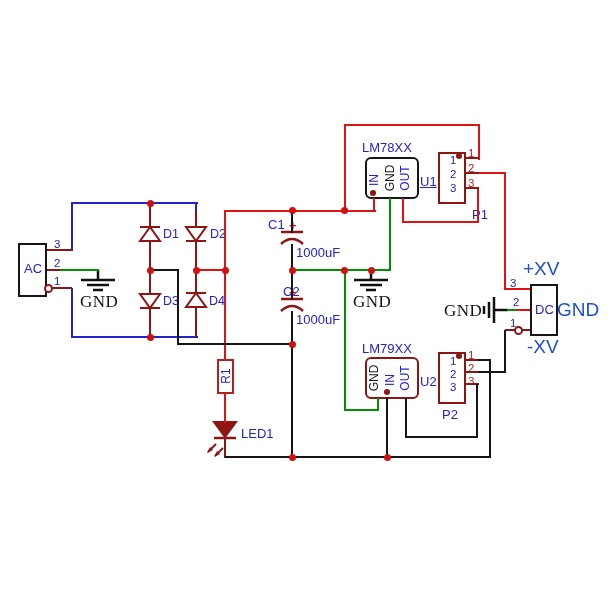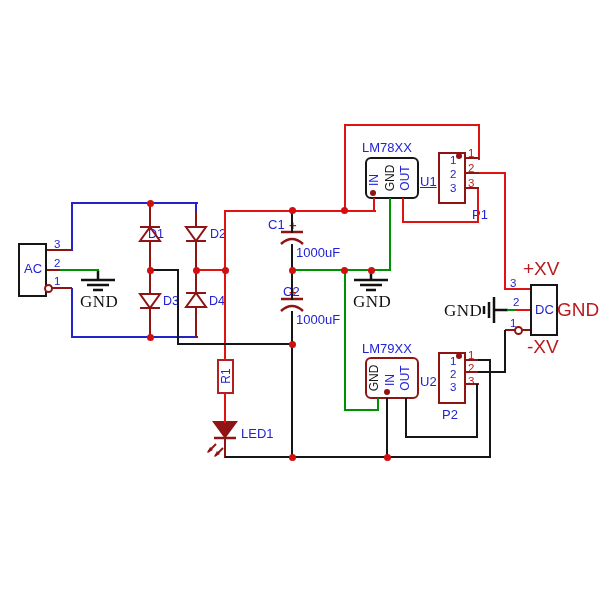--- a/index.html
+++ b/index.html
@@ -11,21 +11,21 @@
   .box{position:absolute;box-sizing:border-box;background:transparent;}
   .box.black{border:2px solid #161616;}
   .box.maroon{border:2px solid #8f1414;}
   .box.round{border-radius:6px;}
   .lbl{position:absolute;color:#2222d4;font-size:13px;line-height:1;white-space:nowrap;}
   .pin{position:absolute;color:#2222d4;font-size:11.5px;line-height:1;}
   .pinr{position:absolute;color:#c01818;font-size:11.5px;line-height:1;}
   .plus{position:absolute;color:#d01010;font-size:13px;font-weight:bold;line-height:1;}
   .serifgnd{position:absolute;color:#111;font-family:"Liberation Serif", serif;font-size:17px;
             line-height:1;letter-spacing:0.5px;}
-  .big{position:absolute;color:#b91c1c;font-size:19px;line-height:1;white-space:nowrap;}
+  .big{position:absolute;color:#1d4ed8;font-size:19px;line-height:1;white-space:nowrap;}
   .rot{position:absolute;transform:translate(-50%,-50%) rotate(-90deg);transform-origin:center;
        font-size:12px;line-height:1;white-space:nowrap;}
   .rot.blue{color:#2222d4;}
   .rot.black{color:#161616;}
   svg{position:absolute;overflow:visible;}
   .circ{position:absolute;width:9px;height:9px;border:2px solid #8f1414;border-radius:50%;
         box-sizing:border-box;background:#fff;}
 </style>
 </head>
 <body>
@@ -96,21 +96,21 @@
     <line x1="7" y1="6" x2="7" y2="22" stroke="#111" stroke-width="2.5"></line>
     <line x1="2" y1="10" x2="2" y2="18" stroke="#111" stroke-width="2.5"></line>
   </svg>
 
   <span class="lbl" style="left:24px;top:262px;">AC</span>
   <span class="pin" style="left:54px;top:239px;">3</span>
   <span class="pin" style="left:54px;top:258px;">2</span>
   <span class="pin" style="left:54px;top:276px;">1</span>
   <span class="serifgnd" style="left:80px;top:293px;">GND</span>
 
-  <span class="lbl" style="left:148px;top:228px;font-size:12.5px;">D1</span>
+  <span class="lbl" style="left:163px;top:228px;font-size:12.5px;">D1</span>
   <span class="lbl" style="left:210px;top:228px;font-size:12.5px;">D2</span>
   <span class="lbl" style="left:163px;top:295px;font-size:12.5px;">D3</span>
   <span class="lbl" style="left:209px;top:295px;font-size:12.5px;">D4</span>
 
   <span class="lbl" style="left:268px;top:218px;">C1</span>
   <span class="plus" style="left:289px;top:219px;">+</span>
   <span class="lbl" style="left:296px;top:246px;">1000uF</span>
   <span class="lbl" style="left:283px;top:285px;">C2</span>
   <span class="plus" style="left:289px;top:286px;">+</span>
   <span class="lbl" style="left:296px;top:313px;">1000uF</span>

